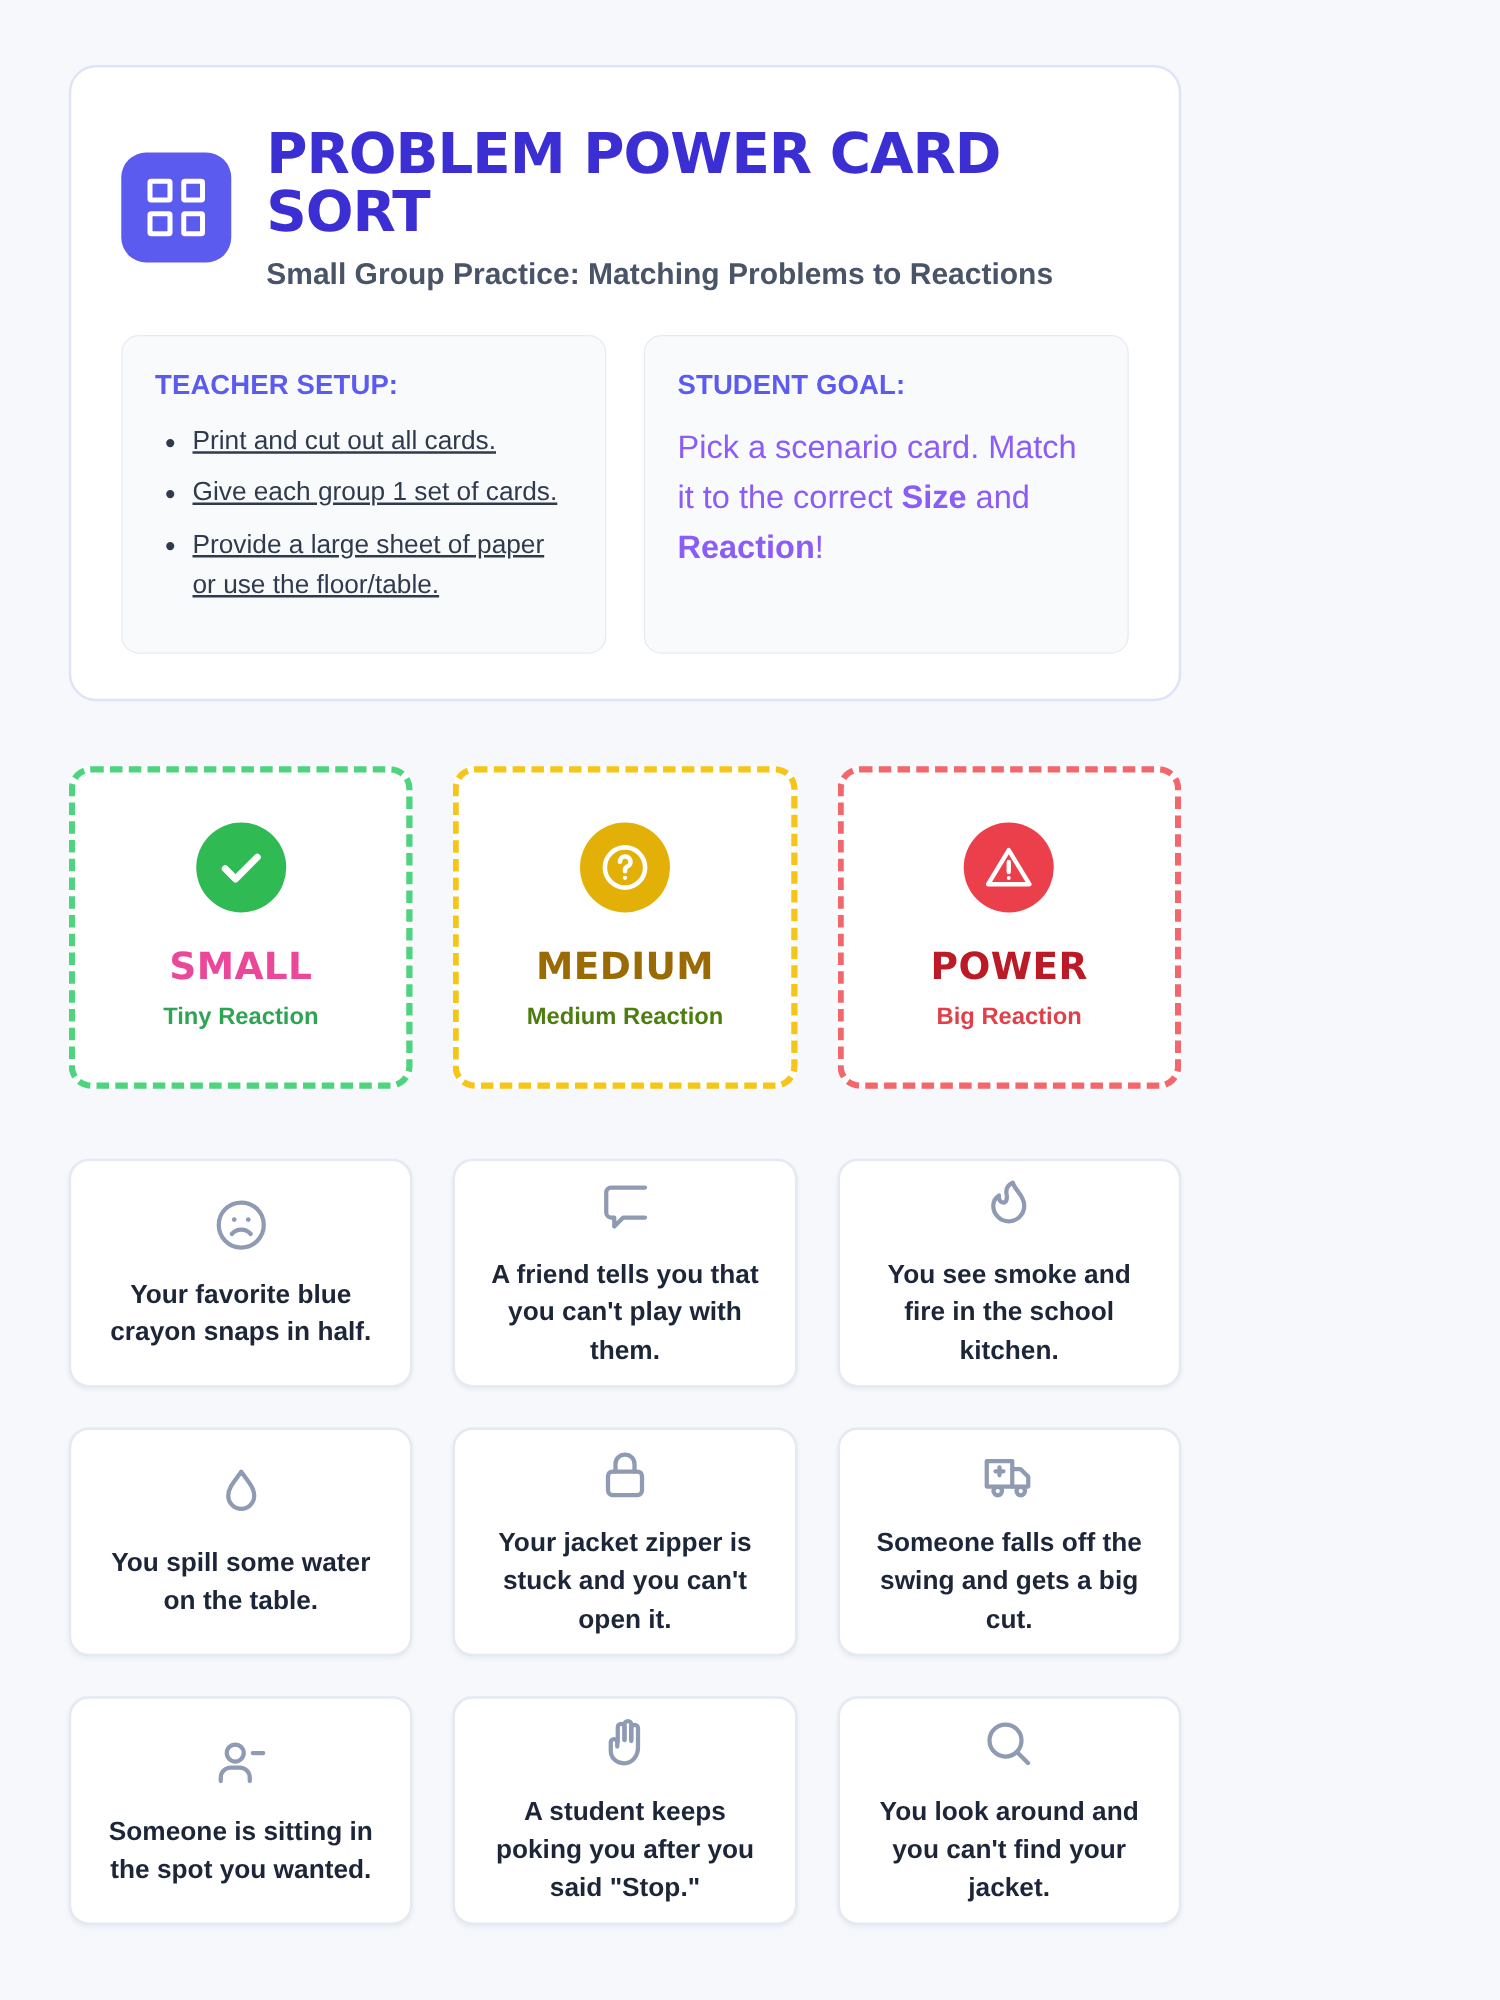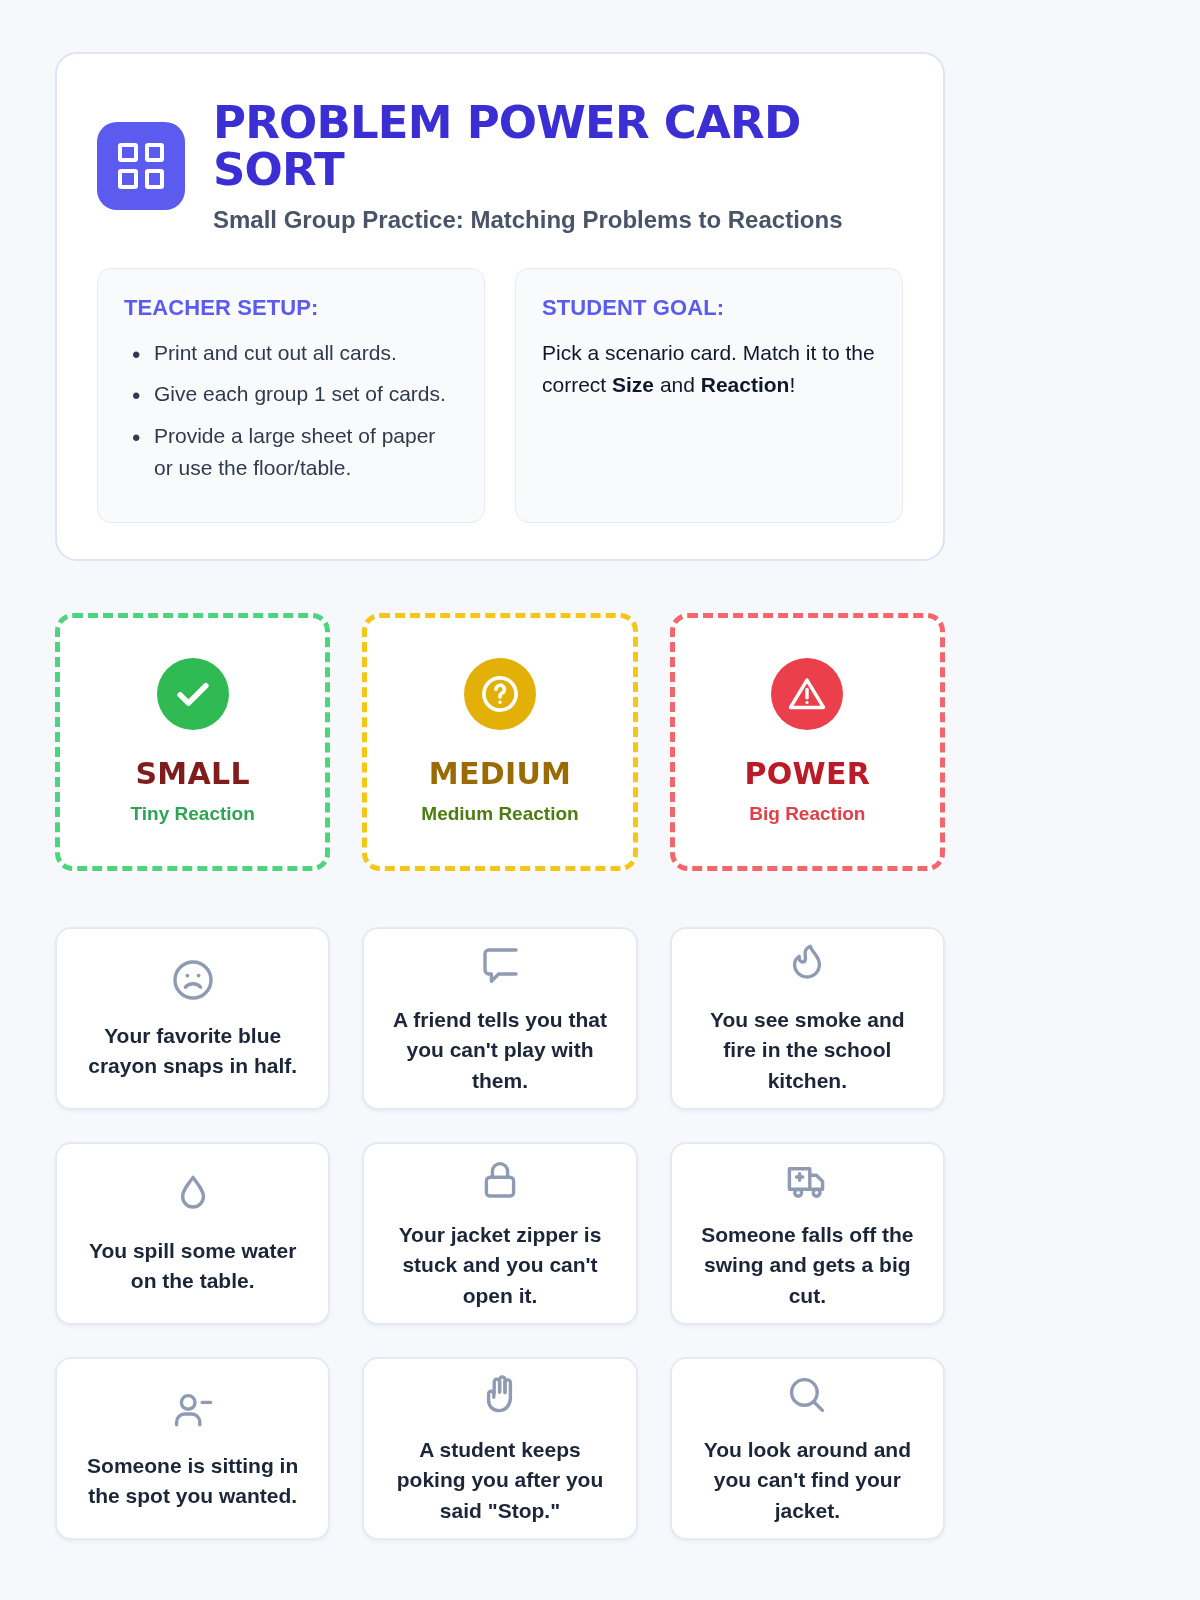--- a/index.html
+++ b/index.html
@@ -97,34 +97,35 @@
   }
 
   .info-list { list-style: none; }
   .info-list li {
     position: relative;
     padding-left: 30px;
     font-size: 21px;
     line-height: 1.55;
     color: #303a4d;
     margin-bottom: 9px;
+    text-decoration: underline;
   }
   .info-list li::before {
     content: "\2022";
     position: absolute;
     left: 8px;
     top: -1px;
     font-size: 24px;
     color: #303a4d;
   }
 
   .info-text {
-    font-size: 21px;
+    font-size: 26px;
     line-height: 1.55;
-    color: #0f172a;
+    color: #8b5cf6;
   }
   .info-text b { font-weight: 700; }
 
   
   .category-row {
     display: flex;
     gap: 32px;
     margin-top: 52px;
   }
 
@@ -151,21 +152,21 @@
     align-items: center;
     justify-content: center;
     margin-bottom: 26px;
   }
   .cat-icon.medium { background: #e3b008; }
   .cat-icon.large  { background: #eb3f4b; }
 
   .cat-name {
     font-size: 30px;
     font-weight: 800;
-    color: #7f1d1d;
+    color: #ec4899;
     letter-spacing: 0.3px;
     font-family: "DejaVu Sans", sans-serif;
   }
   .cat-name.medium { color: #9a6a05; }
   .cat-name.large  { color: #bb1b26; }
 
   .cat-desc {
     font-size: 19px;
     font-weight: 600;
     color: #2fa455;

